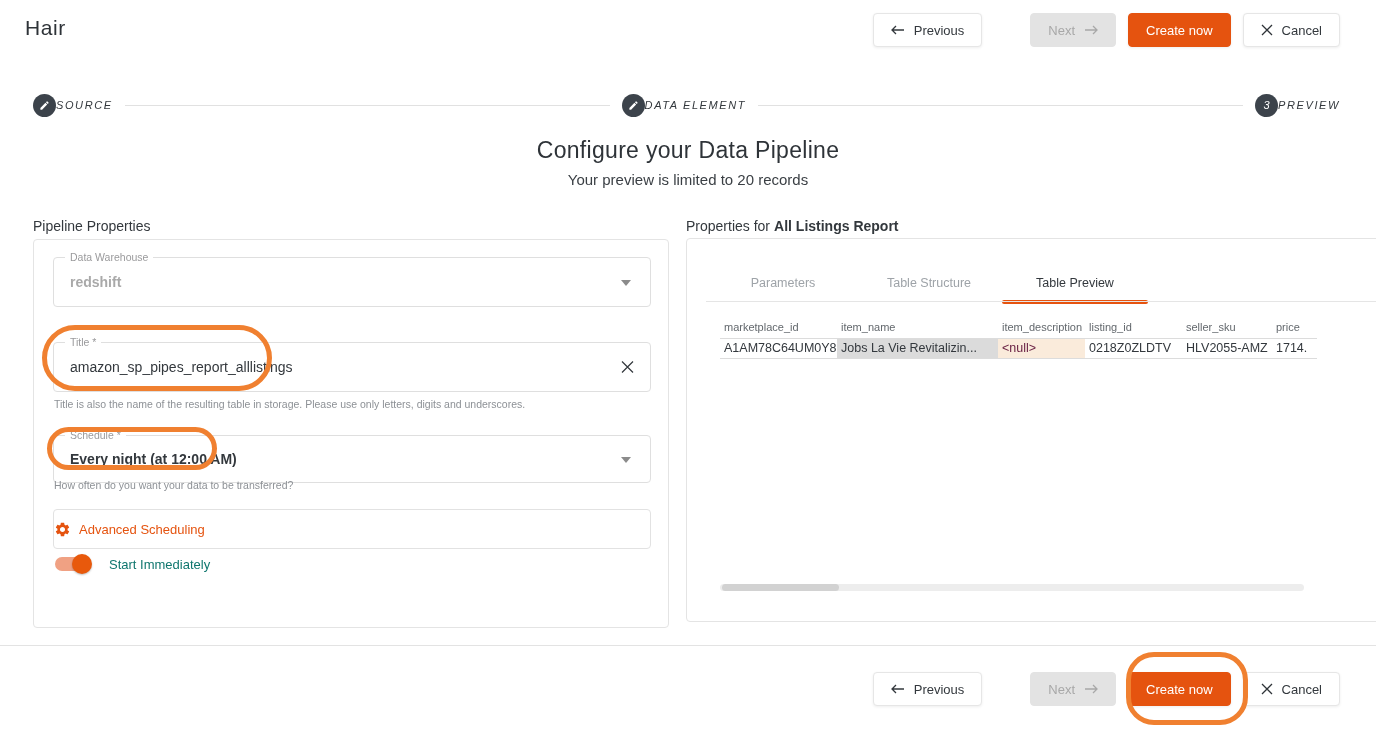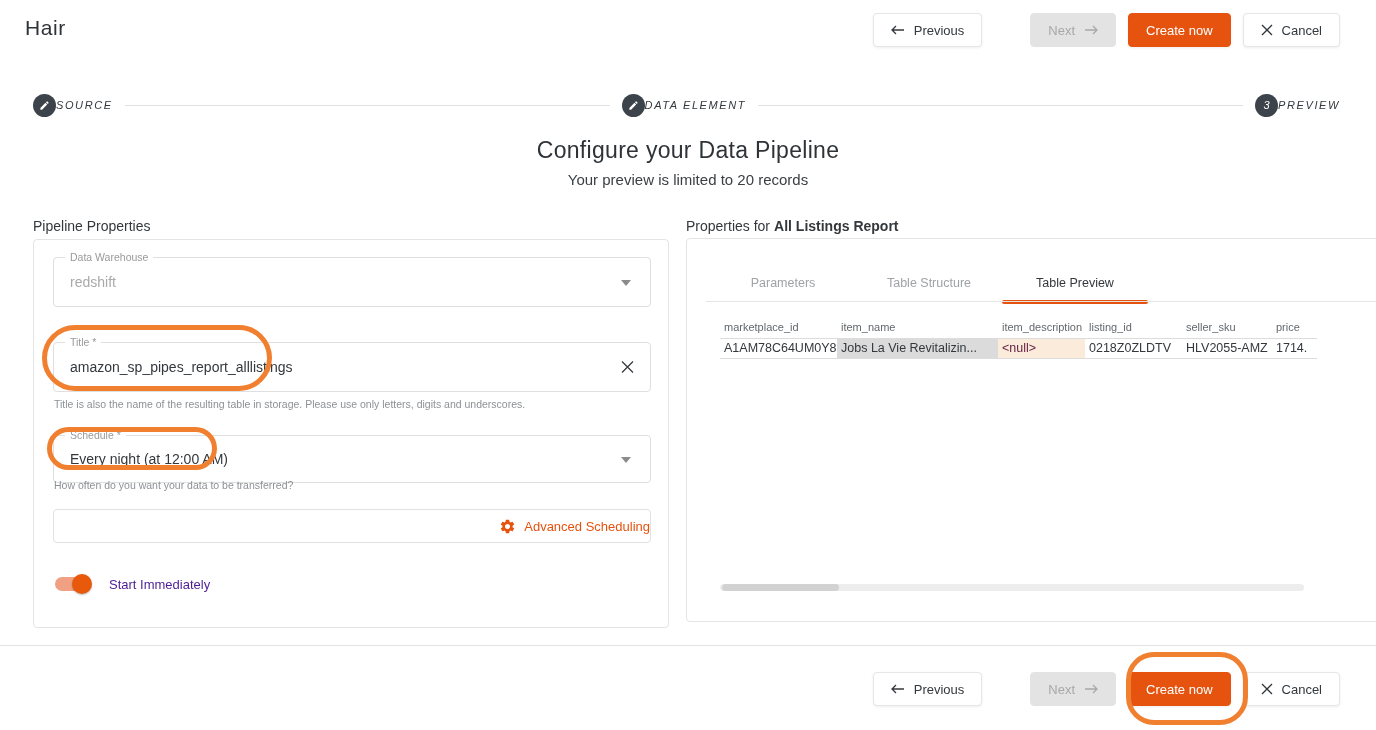--- a/index.html
+++ b/index.html
@@ -40,35 +40,35 @@
   .label-right { left:686px; }
 
   
   .card { position:absolute; background:#fff; border:1px solid #E4E4E4; border-radius:4px; }
   .card.left { left:33px; top:239px; width:636px; height:389px; }
   .card.right { left:686px; top:238px; width:770px; height:384px; }
 
   
   .field { position:absolute; left:19px; width:598px; height:50px; border:1px solid #DFDFDF; border-radius:4px; background:#fff; }
   .field-label { position:absolute; top:-7px; left:11px; background:#fff; padding:0 5px; font-size:10.5px; color:#9A9A9C; white-space:nowrap; }
-  .field-value { position:absolute; left:16px; top:50%; transform:translateY(-50%); font-size:14px; color:#33383D; white-space:nowrap; }
+  .field-value { position:absolute; left:16px; top:50%; transform:translateY(-50%); font-size:14px; color:#33383D; white-space:nowrap;font-weight:bold; }
   .field-value.muted { color:#A9A9A9; }
   .field-input { position:absolute; left:16px; top:0; width:550px; height:100%; border:0; outline:none; background:transparent;
                  font-family:inherit; font-size:14px; color:#33383D; }
   .caret { position:absolute; right:19px; top:22px; width:0; height:0;
            border-left:5px solid transparent; border-right:5px solid transparent; border-top:6px solid #8B8B8B; }
   .clear-x { position:absolute; right:15px; top:50%; transform:translateY(-50%); cursor:pointer; display:flex; }
 
   .helper { position:absolute; left:20px; font-size:10.5px; color:#8D9196; white-space:nowrap; }
 
-  .adv-btn { position:absolute; left:19px; top:269px; width:598px; height:34px; border:1px solid #E2E2E2; border-radius:4px;
-             background:#fff; display:flex; align-items:center; justify-content:flex-end; gap:8px;
+  .adv-btn { position:absolute; left:19px; top:269px; width:598px; height:40px; border:1px solid #E2E2E2; border-radius:4px;
+             background:#fff; display:flex; align-items:center; justify-content:flex-start; gap:8px;
              color:#E5530F; font-size:13px; font-family:inherit; cursor:pointer; }
 
-  .toggle-row { position:absolute; left:21px; top:314px; height:20px; display:flex; align-items:center; gap:20px; font-size:13px; color:#4c1d95;margin-top:20px; }
+  .toggle-row { position:absolute; left:21px; top:314px; height:20px; display:flex; align-items:center; gap:20px; font-size:13px; color:#0f766e; }
   .toggle { position:relative; width:34px; height:14px; border-radius:7px; background:#F0A183; cursor:pointer; flex:0 0 auto; }
   .toggle-knob { position:absolute; right:-3px; top:-3px; width:20px; height:20px; border-radius:50%; background:#E8590C;
                  box-shadow:0 1px 2px rgba(0,0,0,.25); }
 
   
   .tabs { position:absolute; left:23px; top:26px; display:flex; }
   .tab { width:146px; height:36px; display:flex; align-items:center; justify-content:center;
          font-size:12.5px; color:#9EA3A8; cursor:pointer; position:relative; }
   .tab.active { color:#33383D; }
   .tab.active::after { content:""; position:absolute; left:0; right:0; bottom:-3px; height:4px; background:#E5530F; border-radius:2px; }

